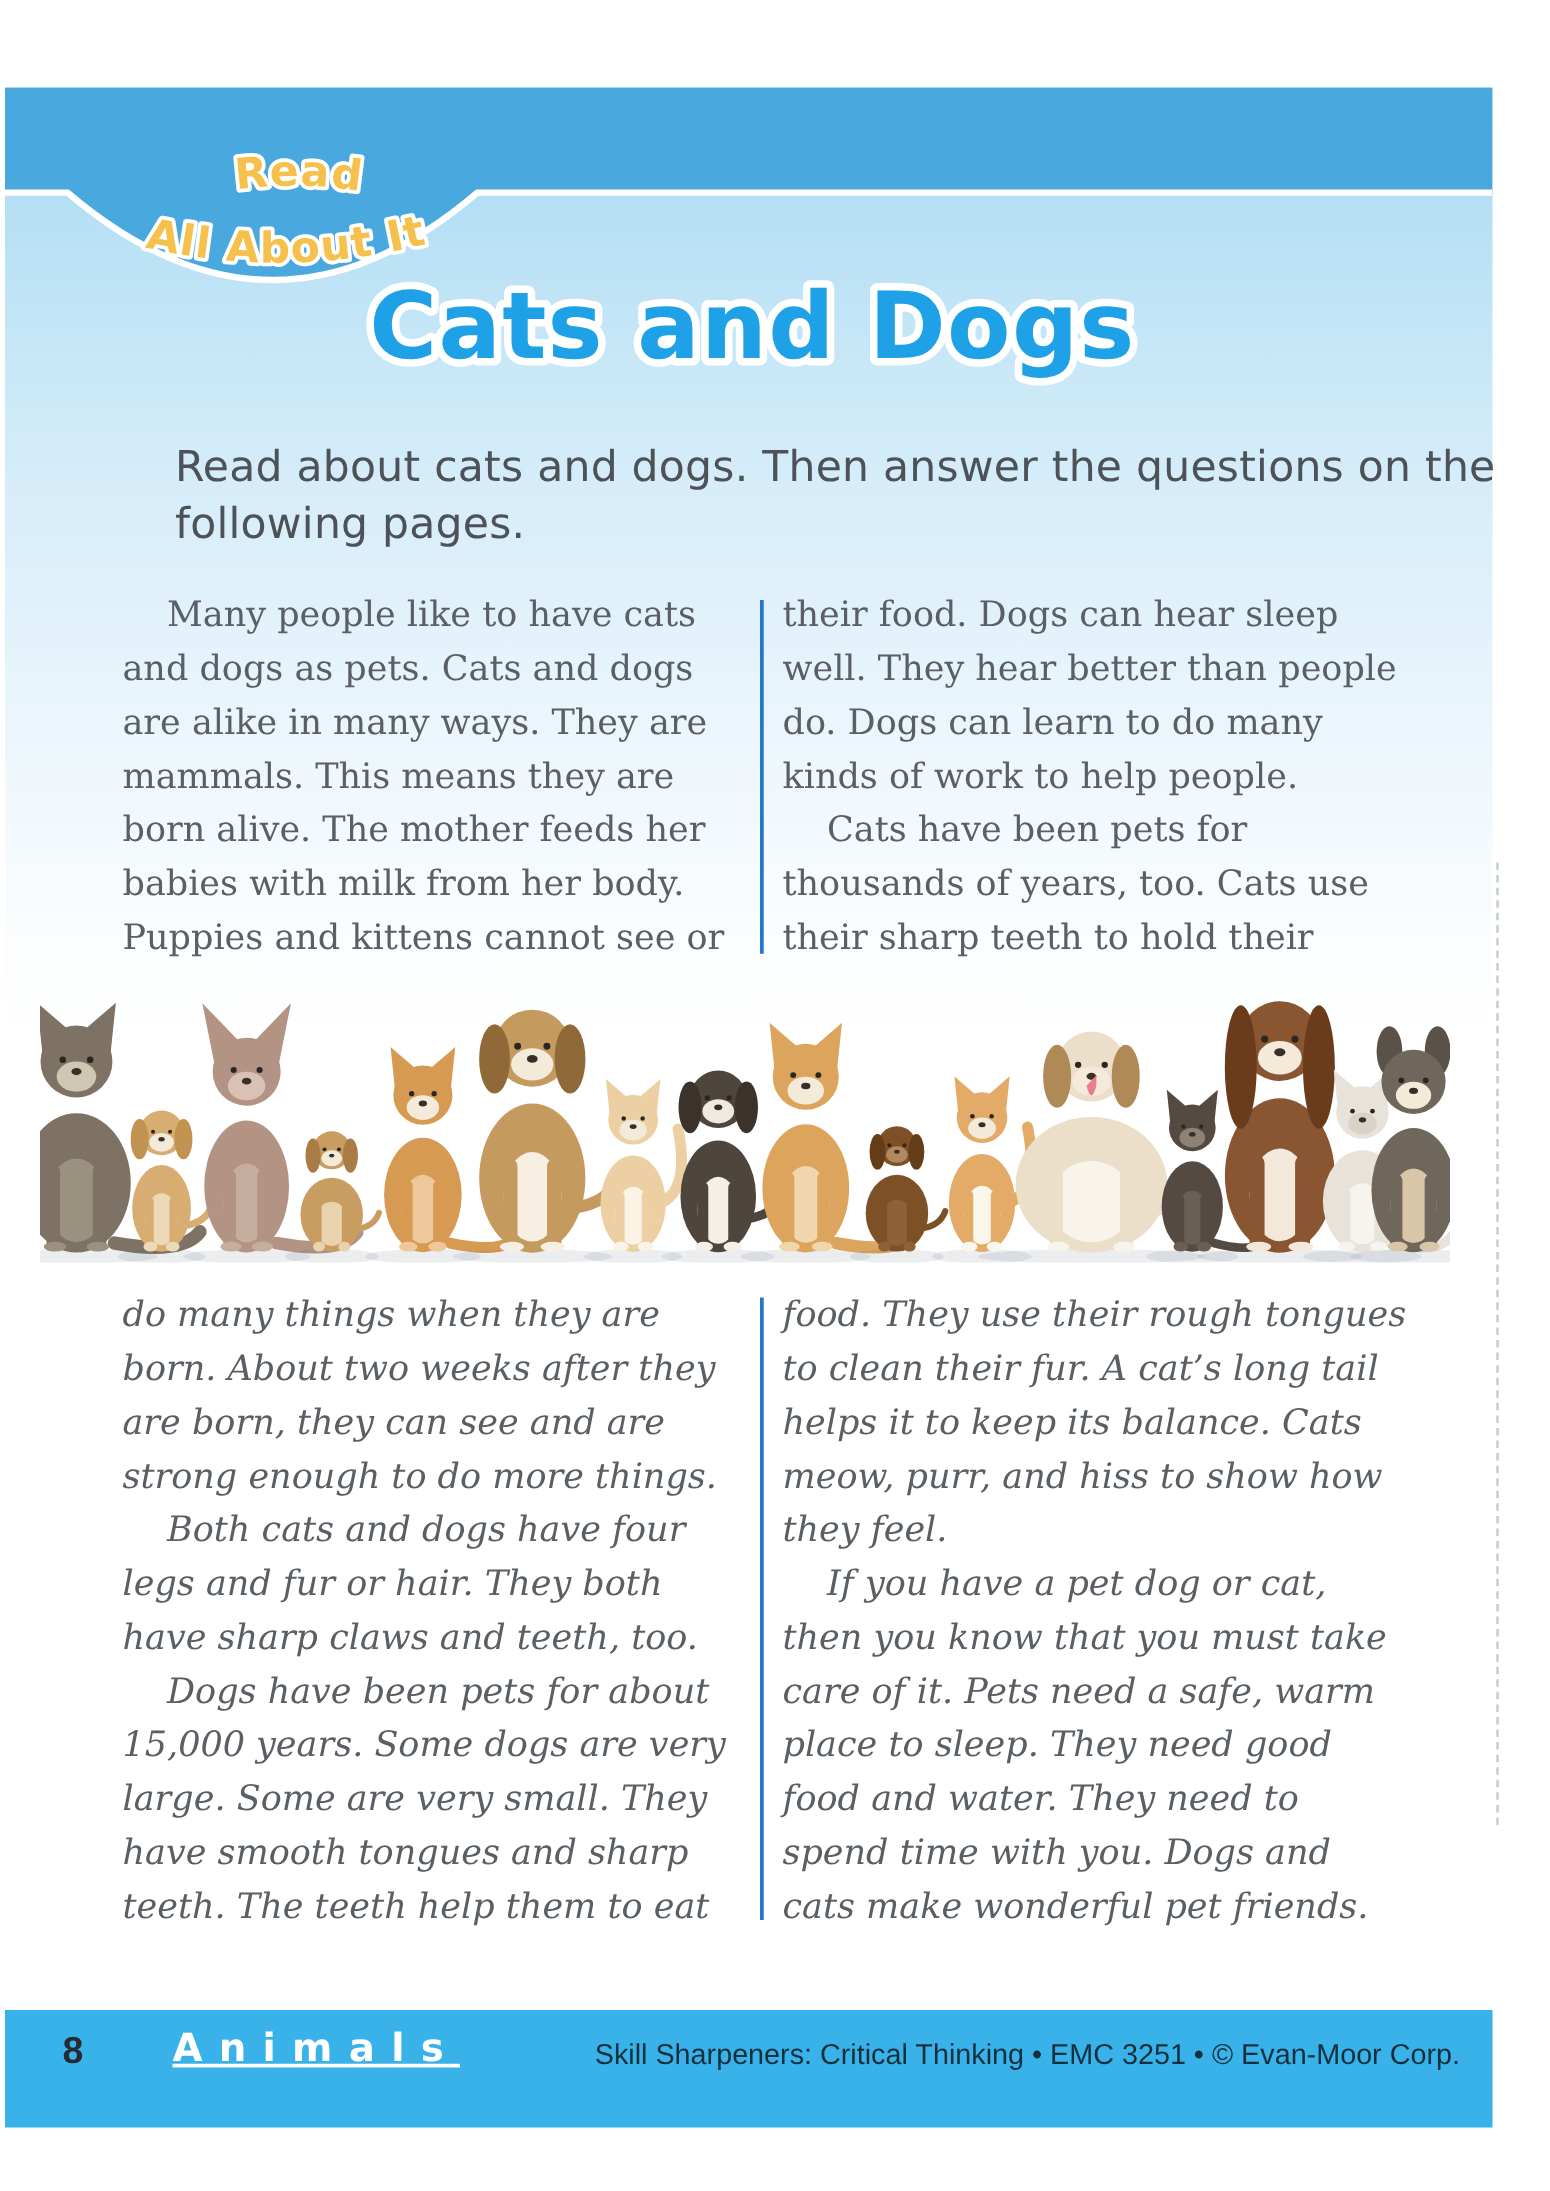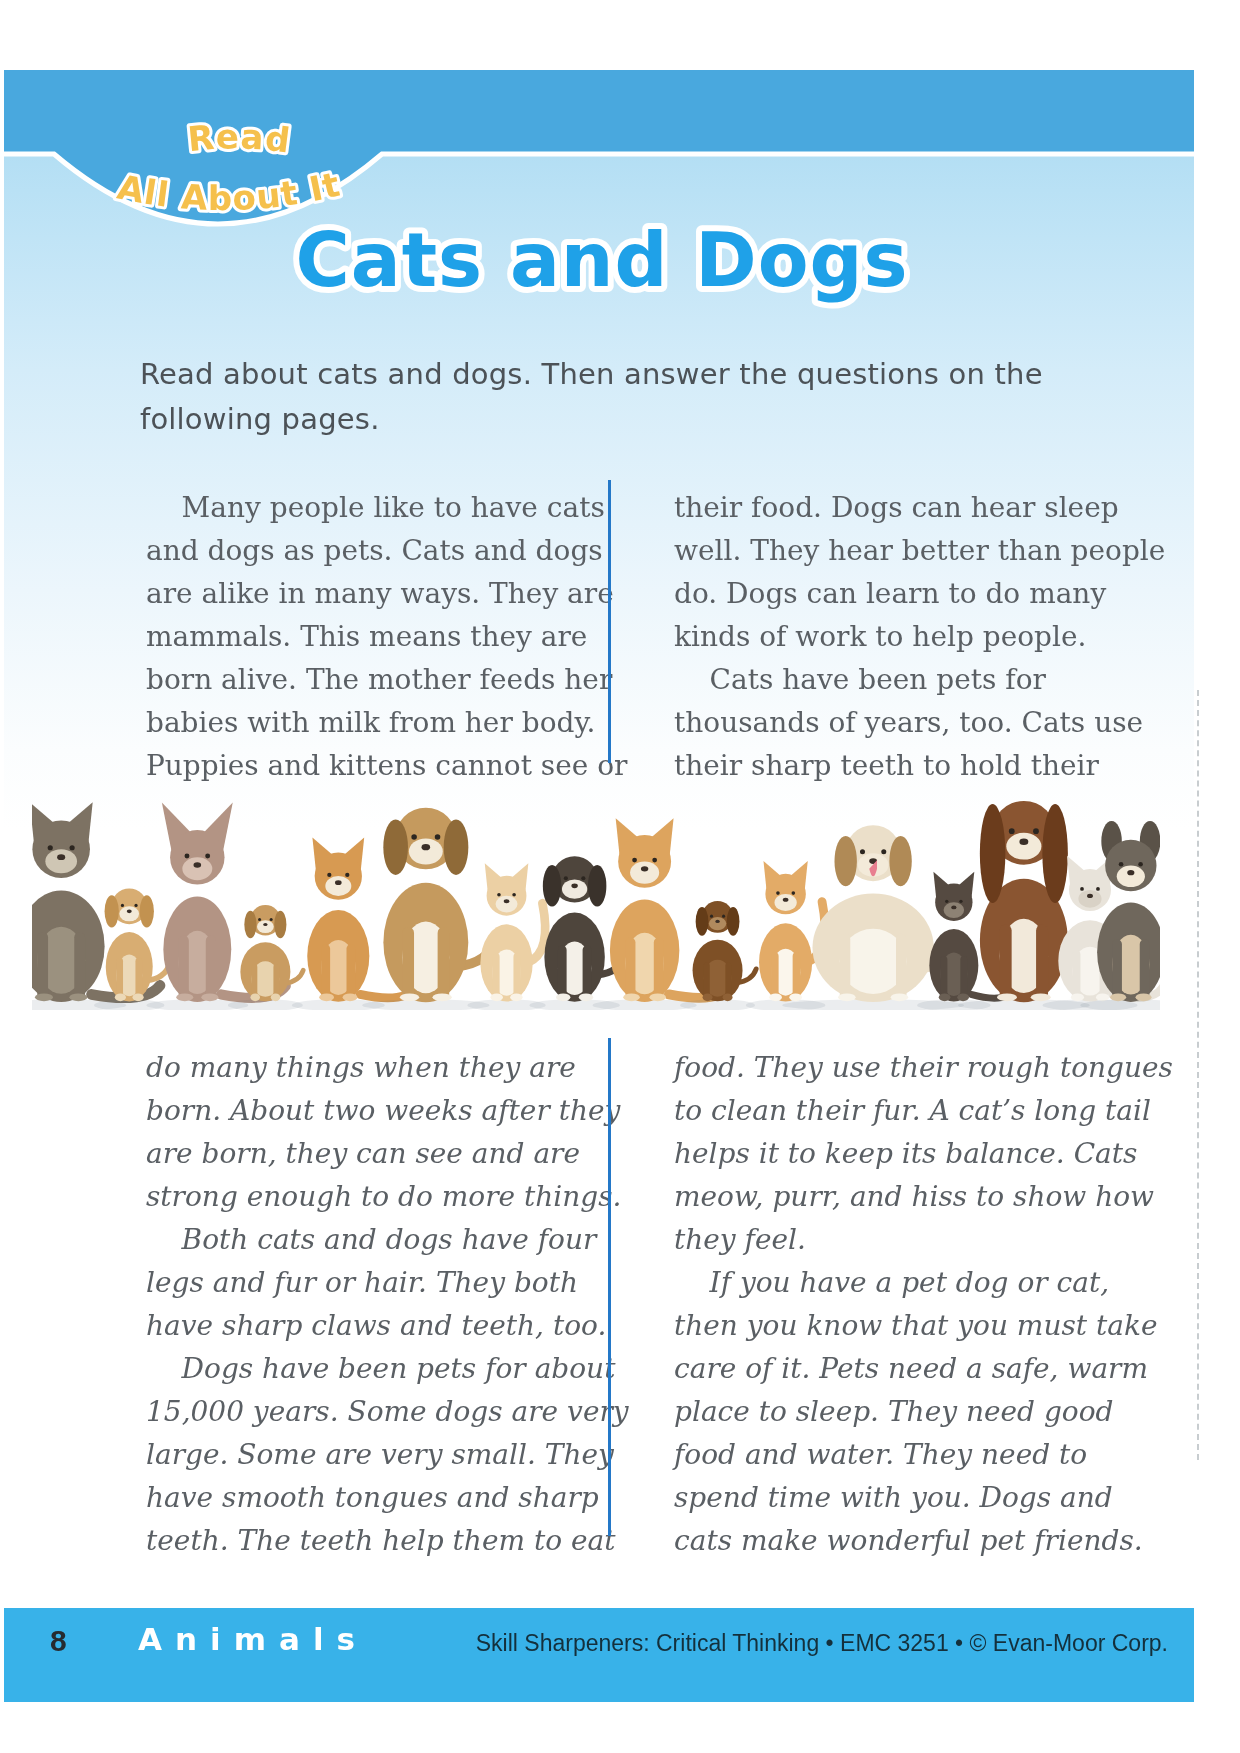--- a/index.html
+++ b/index.html
@@ -13,40 +13,40 @@
   }
   .header-art{position:absolute;left:0;top:0;width:1190px;height:260px;display:block;}
   .badge-text{font-family:"DejaVu Sans",sans-serif;font-weight:bold;font-size:34px;fill:#f5c04c;stroke:#ffffff;stroke-width:6px;paint-order:stroke;stroke-linejoin:round;letter-spacing:1px;}
   .title-svg{position:absolute;left:0;top:128px;width:1190px;height:132px;display:block;}
   .title-text{
     font-family:"DejaVu Sans",sans-serif;font-weight:bold;font-size:74px;
     fill:#1fa1e8;stroke:#ffffff;stroke-width:12px;paint-order:stroke;stroke-linejoin:round;letter-spacing:1px;
   }
   .instructions{
     position:absolute;left:136px;top:282px;width:980px;
-    font-family:"DejaVu Sans",sans-serif;font-size:29px;line-height:45px;color:#4c5257;
+    font-family:"DejaVu Sans",sans-serif;font-size:34px;line-height:45px;color:#4c5257;
     white-space:pre;letter-spacing:0.2px;
   }
   .section{position:absolute;left:0;width:1190px;}
   .s1{top:400px;height:310px;}
   .s2{top:960px;height:530px;font-style:italic;}
   .col{
-    position:absolute;top:16px;white-space:pre;
-    font-family:"DejaVu Serif",serif;font-size:28px;line-height:43px;color:#5a5f64;margin-left:48px;
+    position:absolute;top:0;white-space:pre;
+    font-family:"DejaVu Serif",serif;font-size:28px;line-height:43px;color:#5a5f64;
   }
   .col-left{left:94px;width:512px;}
   .col-right{left:622px;width:540px;}
   .divider{position:absolute;left:604px;width:0;border-left:3px solid #2478c8;}
   .s1 .divider{top:10px;height:283px;}
   .s2 .divider{top:8px;height:498px;}
   .photo{position:absolute;left:28px;top:712px;width:1128px;height:228px;}
   .photo svg{width:100%;height:100%;display:block;}
   .footer{position:absolute;left:0;bottom:0;width:1190px;height:94px;background:#38b2e9;}
   .footer-page-number{position:absolute;left:46px;top:16px;font-family:"Liberation Sans",sans-serif;font-weight:bold;font-size:30px;color:#262b30;}
-  .footer-unit{position:absolute;left:134px;top:13px;font-family:"DejaVu Sans",sans-serif;font-weight:bold;font-size:31px;color:#ffffff;letter-spacing:13px;}
+  .footer-unit{position:absolute;left:134px;top:13px;font-family:"DejaVu Sans",sans-serif;font-weight:bold;font-size:31px;color:#ffffff;letter-spacing:13px;text-decoration:underline;}
   .footer-credit{position:absolute;right:26px;top:22px;font-family:"Liberation Sans",sans-serif;font-size:23px;color:#14303c;text-align:right;}
   .scan-edge{position:absolute;left:1197px;top:690px;height:770px;width:0;border-left:2px dashed #c8cdd0;}
 </style>
 </head>
 <body>
 
 <div class="scan">
 
   <svg class="header-art" viewBox="0 0 1190 260" aria-hidden="false">
     <defs>

